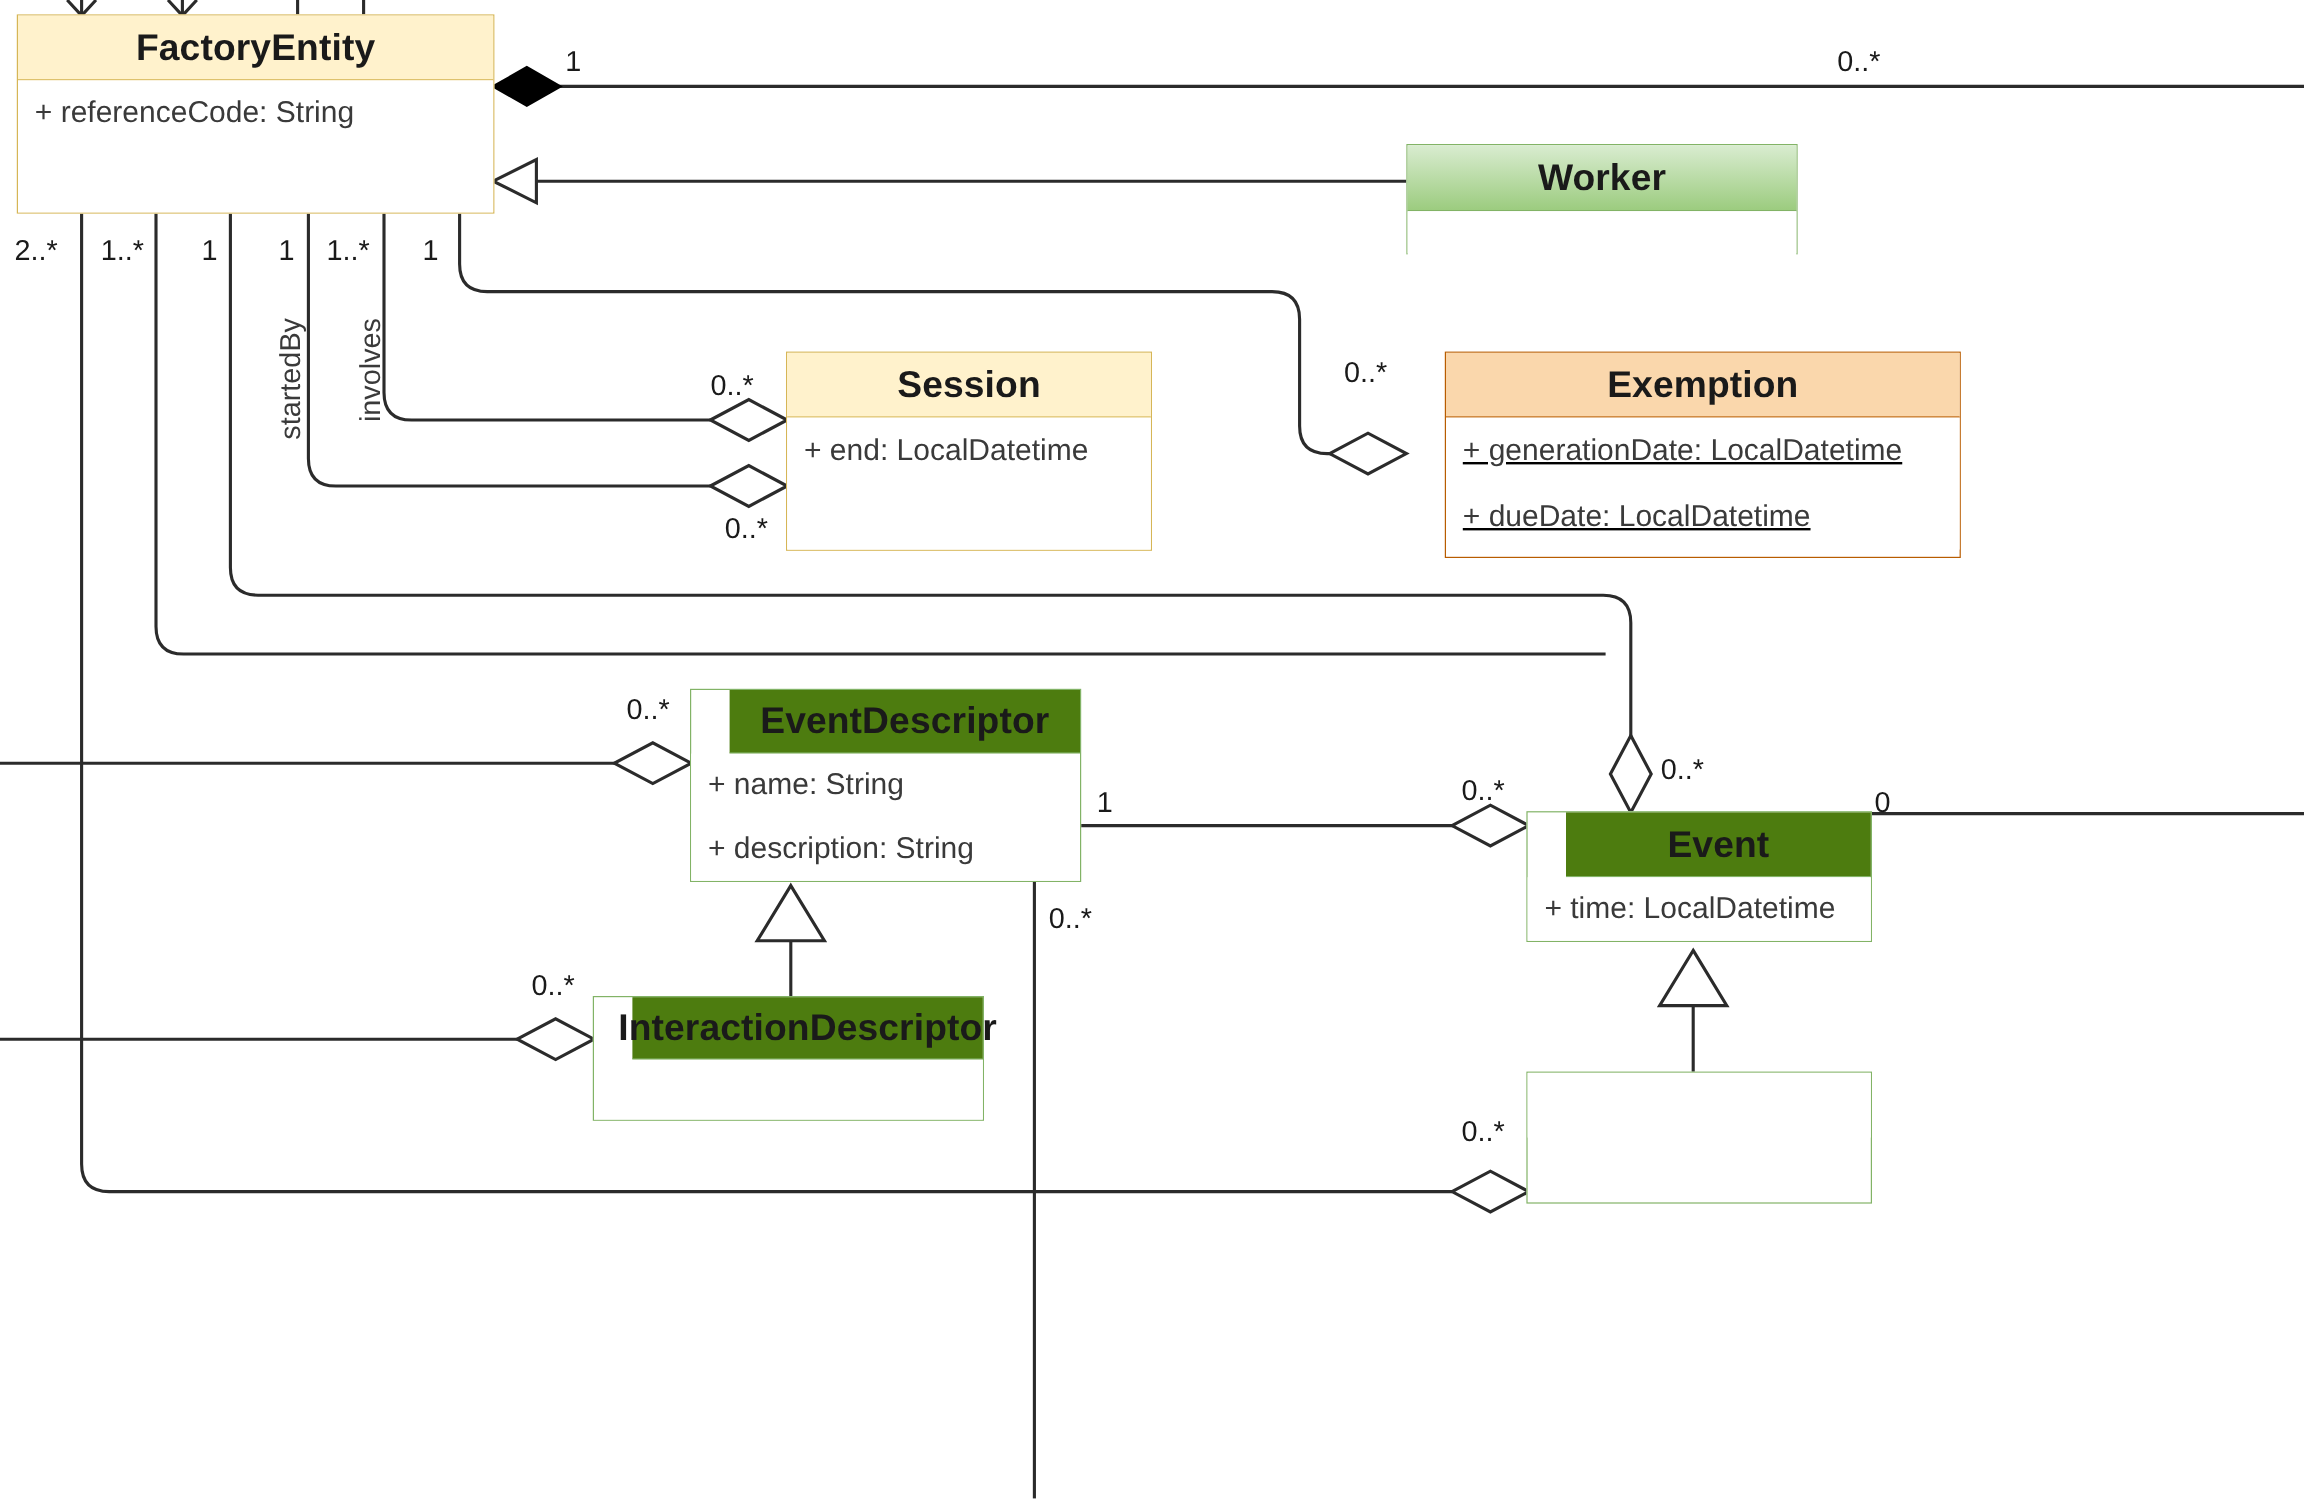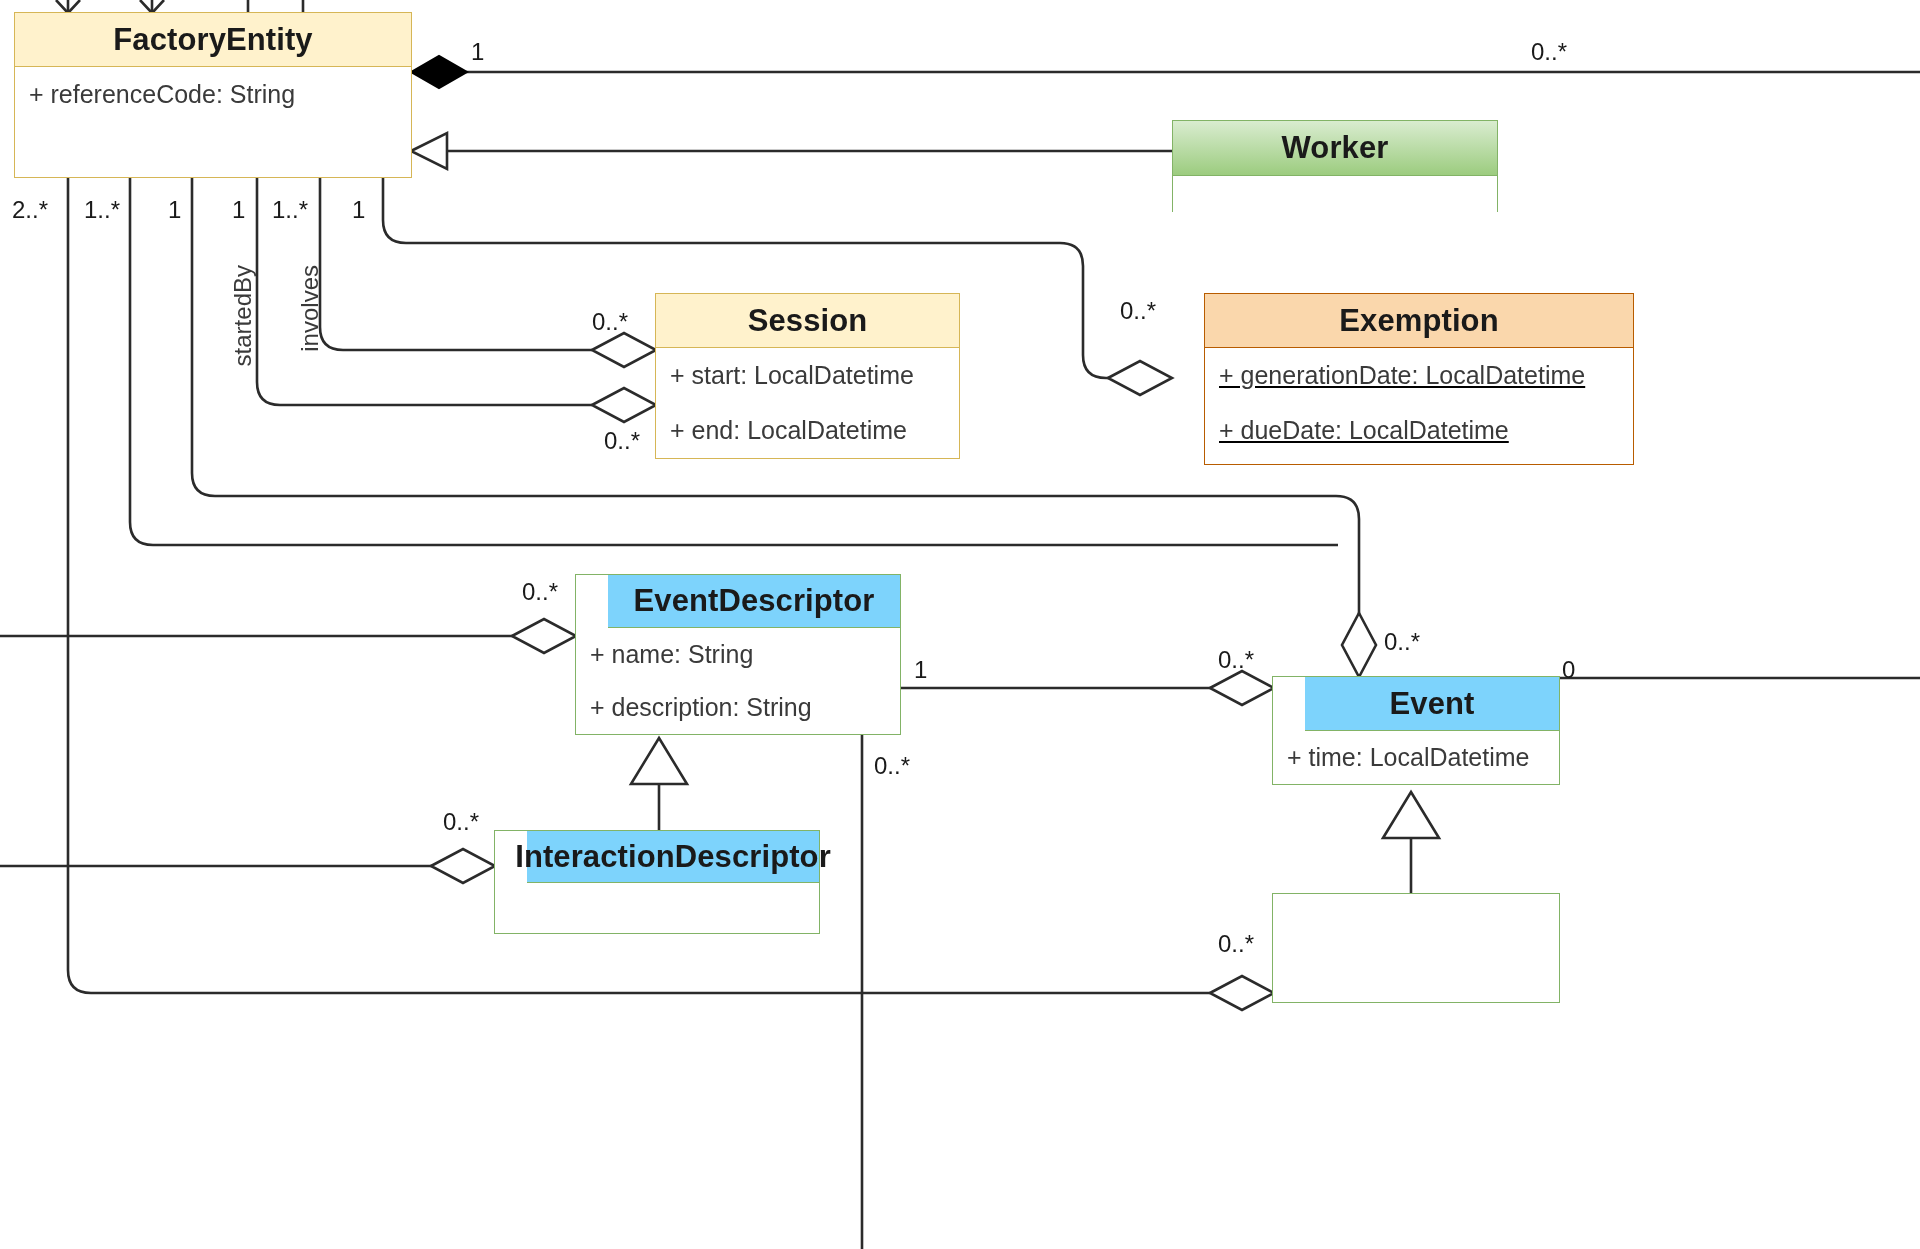--- a/index.html
+++ b/index.html
@@ -51,21 +51,21 @@
     color: #3a3a3a;
     padding-left: 14px;
     white-space: nowrap;
     display: flex;
     align-items: center;
   }
   
   .theme-yellow { border-color: #d6b656; }
   .theme-yellow > .uml-header { background: #fff2cc; border-bottom: 1.6px solid #d6b656; }
   .theme-green { border-color: #82b366; }
-  .theme-green > .uml-header { background: #7dd3fc; border-bottom: 1.6px solid #82b366; margin-left: 32px; }
+  .theme-green > .uml-header { background: #4d7c0f; border-bottom: 1.6px solid #82b366; margin-left: 32px; }
   .theme-orange { border-color: #b85c00; }
   .theme-orange > .uml-header { background: #fad7ac; border-bottom: 1.6px solid #b85c00; }
   .theme-green-grad { border-color: #82b366; }
   .theme-green-grad > .uml-header {
     background: linear-gradient(to bottom, #d9ecd0 0%, #9ccc7f 100%);
     border-bottom: 1.6px solid #82b366;
   }
 
   .mult-label {
     position: absolute;
@@ -166,21 +166,20 @@
   </div>
 
   <div class="uml-class theme-green-grad" style="left:1172px; top:120px; width:326px; height:92px;">
     <div class="uml-header" style="height:55px;">Worker</div>
     <div class="uml-body" style="height:55px;"></div>
   </div>
 
   <div class="uml-class theme-yellow" style="left:655px; top:293px; width:305px; height:166px;">
     <div class="uml-header" style="height:54px;">Session</div>
     <div class="uml-body" style="height:110px;">
-      <div class="uml-attr" style="height:55px;">+ start: LocalDatetime</div>
       <div class="uml-attr" style="height:55px;">+ end: LocalDatetime</div>
     </div>
   </div>
 
   <div class="uml-class theme-orange" style="left:1204px; top:293px; width:430px; height:172px;">
     <div class="uml-header" style="height:54px;">Exemption</div>
     <div class="uml-body" style="height:110px;text-decoration:underline;">
       <div class="uml-attr" style="height:55px;">+ generationDate: LocalDatetime</div>
       <div class="uml-attr" style="height:55px;">+ dueDate: LocalDatetime</div>
     </div>

